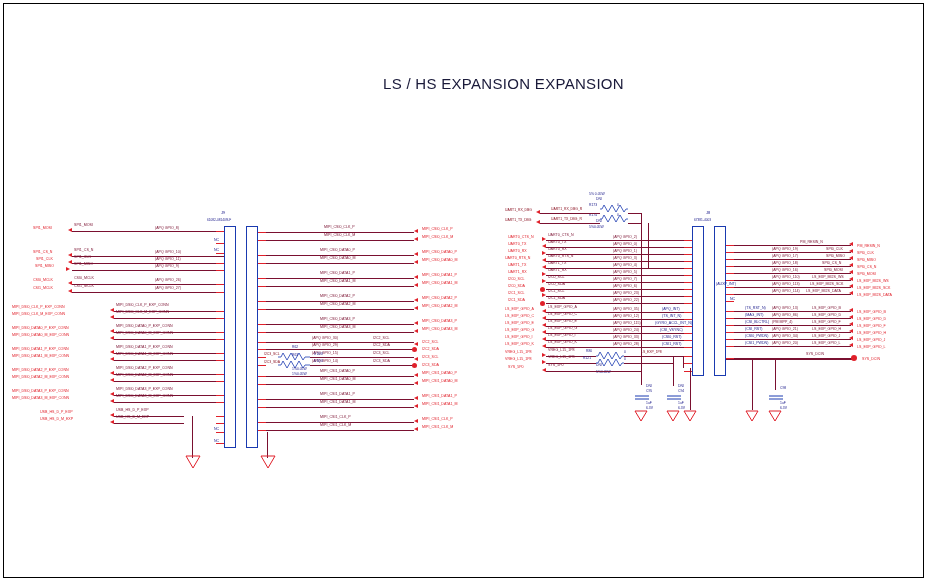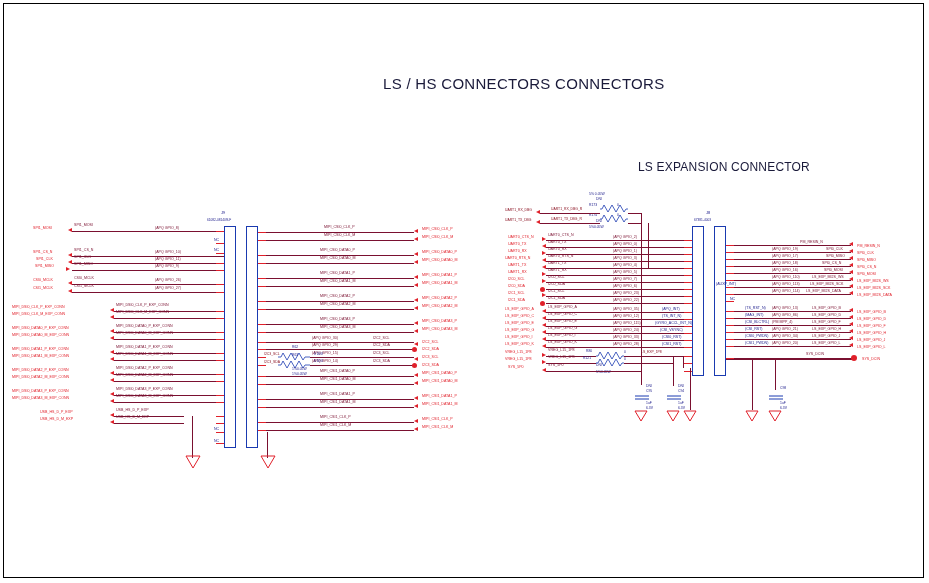--- a/index.html
+++ b/index.html
@@ -28,22 +28,21 @@
   .gnd{position:absolute;}
   .resz{position:absolute;}
   .nc{position:absolute;font-size:3.6px;color:#1a1a8a;line-height:1;}
 </style>
 </head>
 <body>
 
 <div id="page">
   <div id="frame"></div>
 
-  <div class="ttl" style="left:383px;top:75px;">LS / HS CONNECTORS CONNECTORS</div>
-  <div class="sect" style="left:638px;top:160px;">LS EXPANSION CONNECTOR</div>
+  <div class="ttl" style="left:383px;top:75px;">LS / HS EXPANSION EXPANSION</div>
 
   <div id="hs"></div>
 
   <div class="refd" style="left:221px;top:211px;">J9</div>
   <div class="pn" style="left:207px;top:219px;">61082-081409LF</div>
 
   <div class="conn" style="left:224px;top:226px;width:12px;height:222px;"></div>
   <div class="conn" style="left:246px;top:226px;width:12px;height:222px;"></div>
 
   <div id="hs-left">

